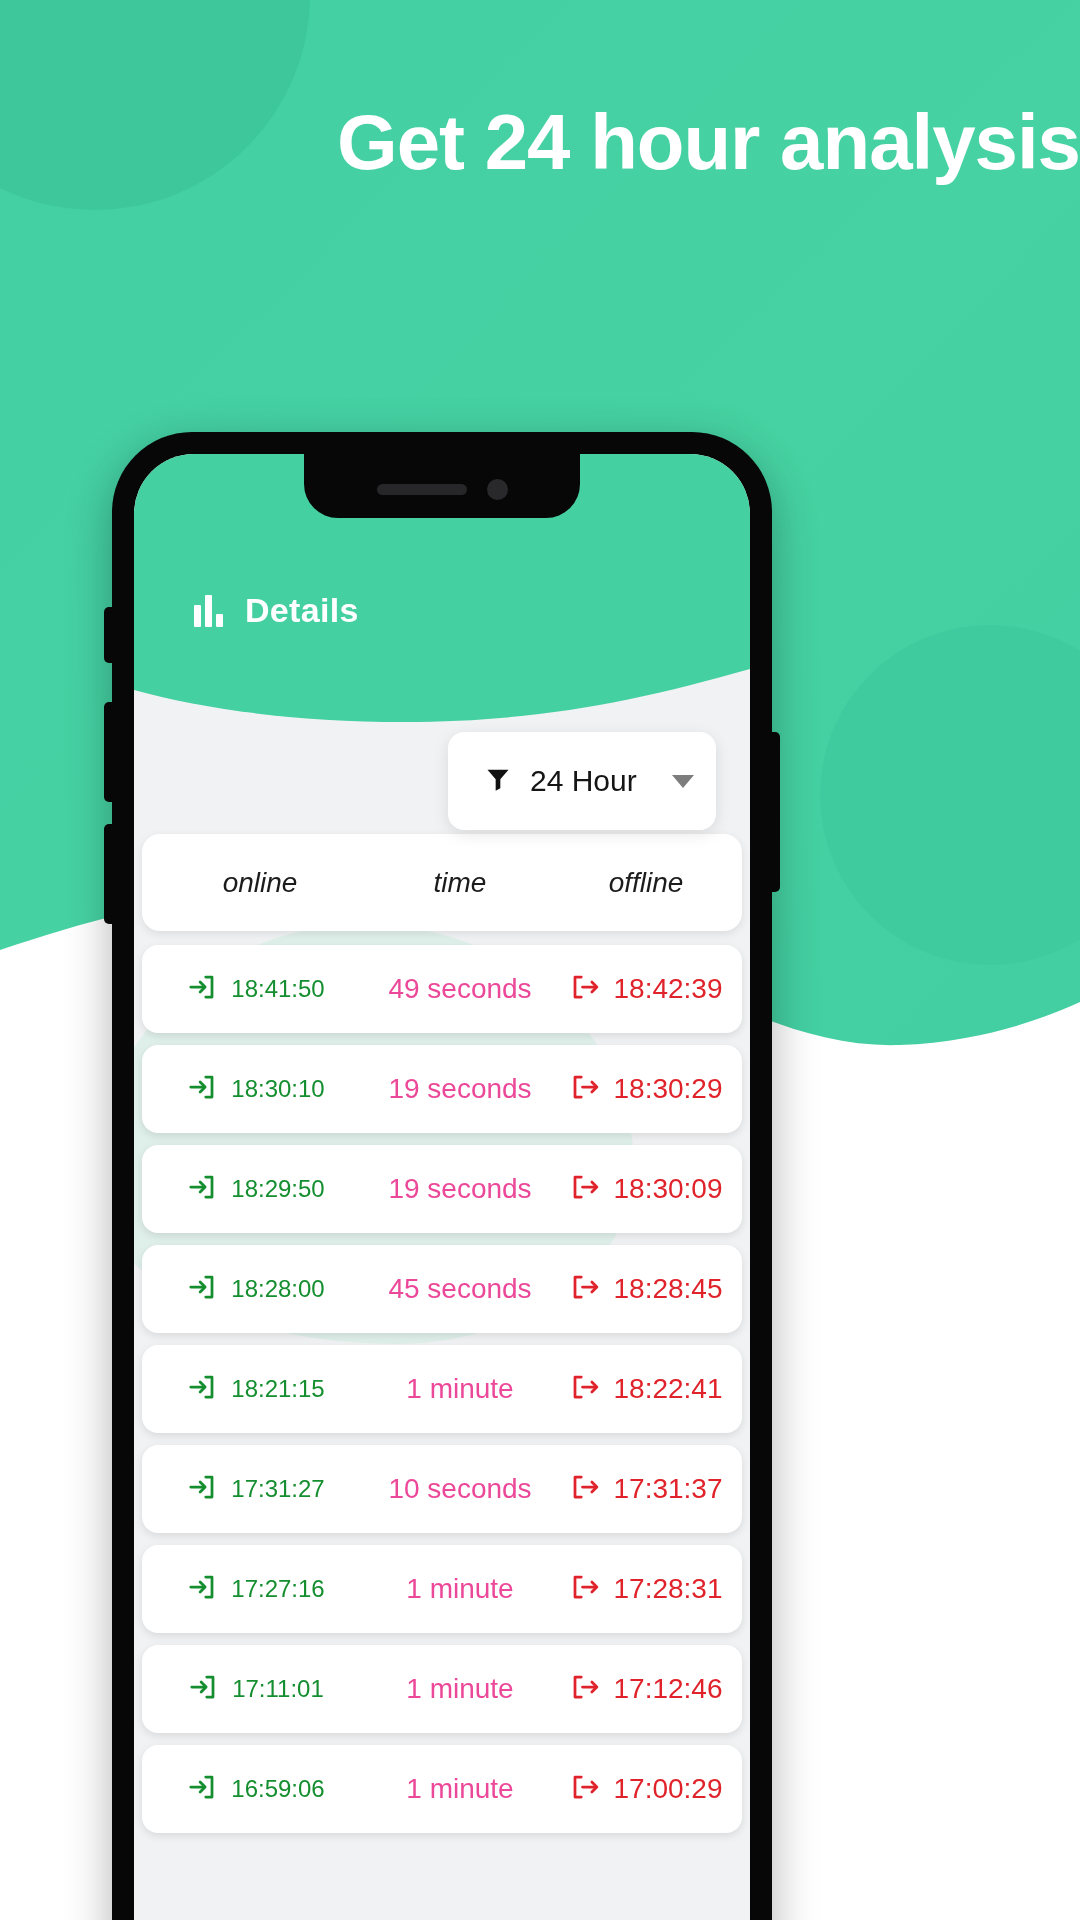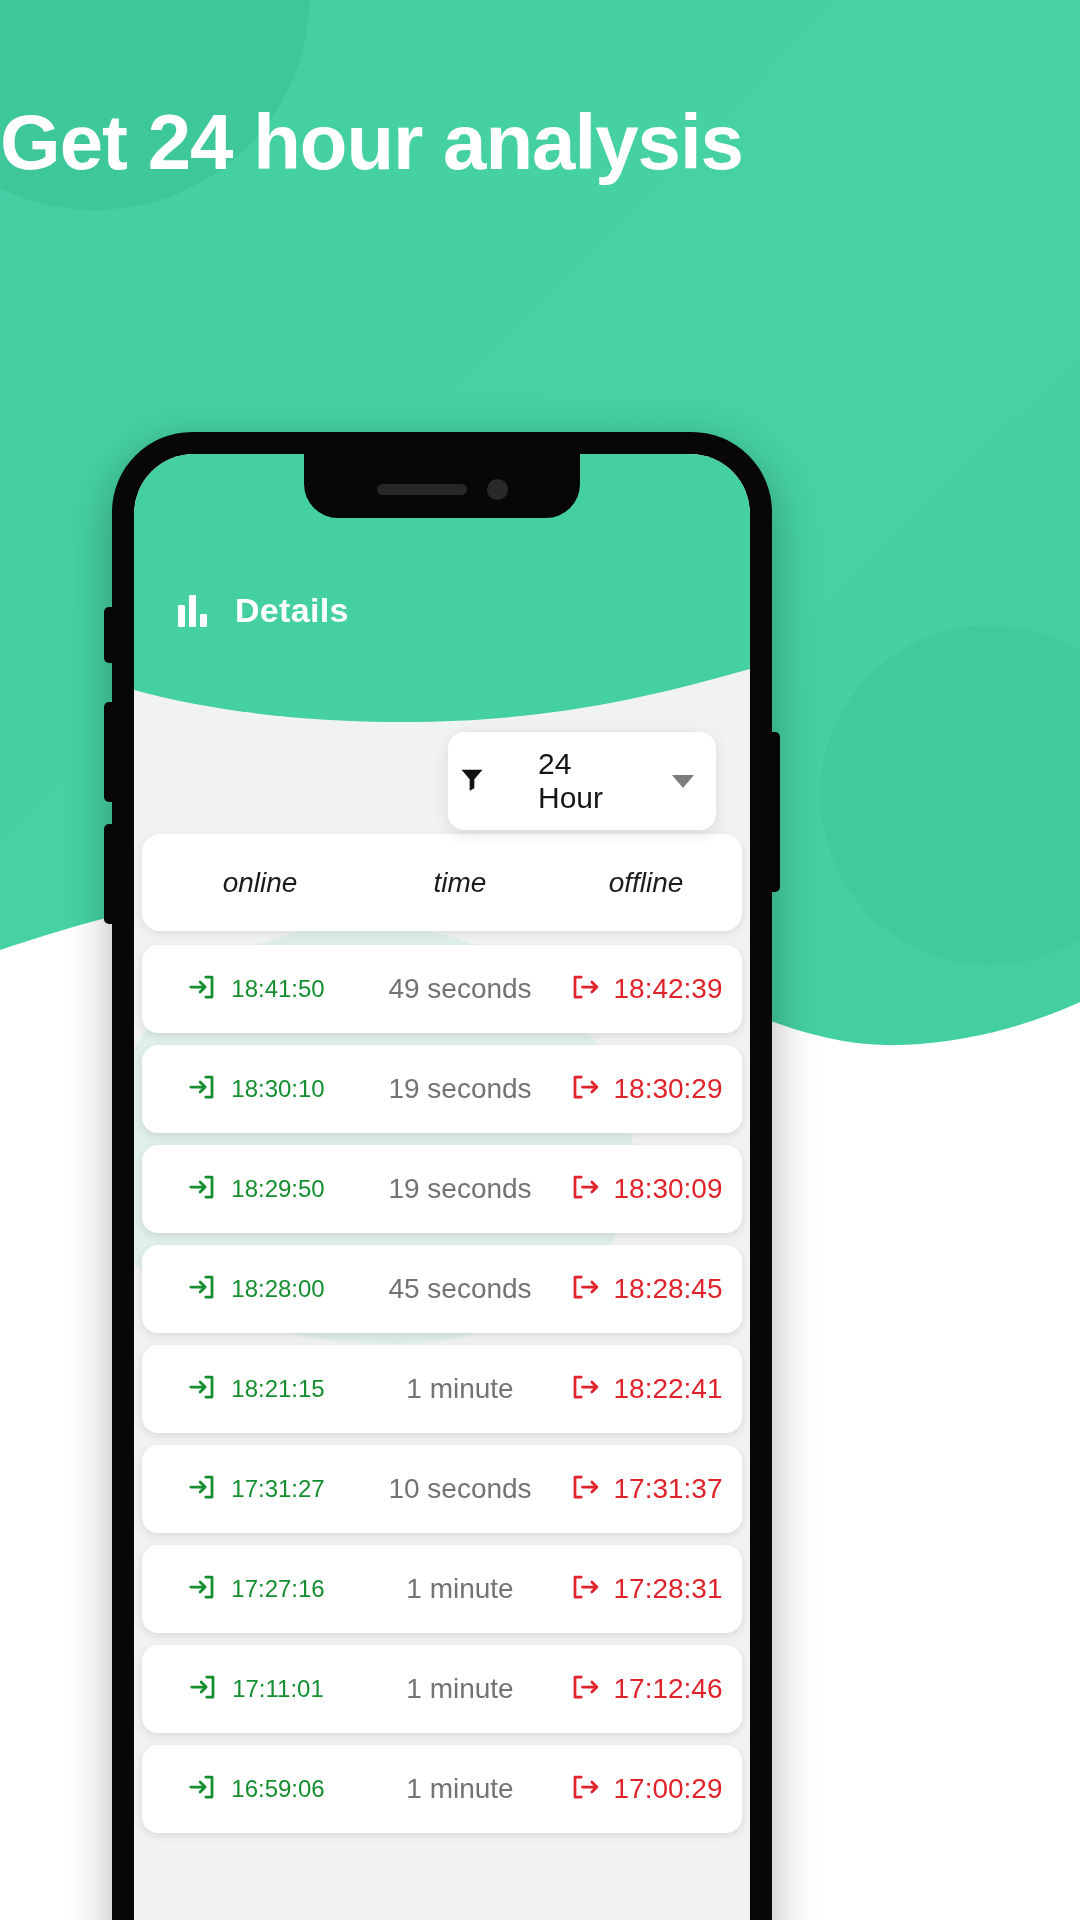--- a/index.html
+++ b/index.html
@@ -42,21 +42,21 @@
     position:absolute;
     left:0; right:0; bottom:0;
     height:1270px;
   }
   #wave-white svg { display:block; width:100%; height:100%; }
 
   
   #headline {
     position:absolute;
     left:0; right:0; top:95px;
-    text-align:left;
+    text-align:right;
     color:#ffffff;
     font-size:78px;
     font-weight:bold;
     line-height:1.22;
     letter-spacing:-1px;
     z-index:5;
   }
 
   
   #phone {
@@ -114,22 +114,22 @@
   #speaker { width:90px; height:11px; border-radius:6px; background:#27272a; }
   #camera  { width:21px; height:21px; border-radius:50%; background:#29292c; }
 
   
   #app-header {
     position:absolute; left:0; top:0; width:100%; height:300px;
   }
   #app-header svg { position:absolute; inset:0; width:100%; height:100%; }
   #app-title-row {
     position:absolute;
-    left:44px; top:137px;
-    display:flex; align-items:center; gap:28px;
+    left:60px; top:137px;
+    display:flex; align-items:center; gap:22px;
     z-index:6;
   }
   #bars-icon { display:flex; align-items:flex-end; gap:4px; height:32px; }
   #bars-icon i { display:block; width:7px; background:#fff; border-radius:1px; }
   #bars-icon i:nth-child(1){ height:22px; }
   #bars-icon i:nth-child(2){ height:32px; }
   #bars-icon i:nth-child(3){ height:13px; }
   #app-title { color:#fff; font-size:34px; font-weight:bold; letter-spacing:.3px; }
 
   
@@ -145,23 +145,22 @@
 
   
   #filter-dropdown {
     position:absolute;
     right:34px; top:278px;
     width:268px; height:98px;
     background:#fff;
     border-radius:16px;
     box-shadow:0 4px 16px rgba(0,0,0,.10);
     display:flex; align-items:center;
-    padding:0 22px 0 10px;
+    padding:0 22px 0 36px;
     z-index:20;
-    gap:34px;
   }
   #funnel-icon { flex:0 0 auto; margin-right:18px; }
   #filter-label { font-size:30px; color:#151515; flex:1 1 auto; }
   #chevron { width:0;height:0;border-left:11px solid transparent;border-right:11px solid transparent;border-top:13px solid #7d7d7d; }
 
   
   #table {
     position:absolute;
     left:6px; right:6px; top:380px;
     bottom:0;
@@ -186,21 +185,21 @@
   .c-online  { flex:0 0 38%; display:flex; align-items:center; justify-content:center; gap:14px; }
   .c-time    { flex:0 0 30%; text-align:center; }
   .c-offline { flex:0 0 32%; display:flex; align-items:center; justify-content:center; gap:14px; }
 
   #thead .c-online, #thead .c-time, #thead .c-offline {
     font-size:28px; color:#1c1c1c; display:block; text-align:center;
   }
   #thead .c-online { padding-left:8px; }
 
   .t-on  { color:#148E2F; font-size:24px; }
-  .t-dur { color:#737373; font-size:28px; }
+  .t-dur { color:#ec4899; font-size:28px; }
   .t-off { color:#E0232B; font-size:28px; }
 
   .ico { flex:0 0 auto; display:block; }
 </style>
 </head>
 <body>
 
 <div id="bg">
   <div id="bg-grad"></div>
   <div id="blob-topleft"></div>

